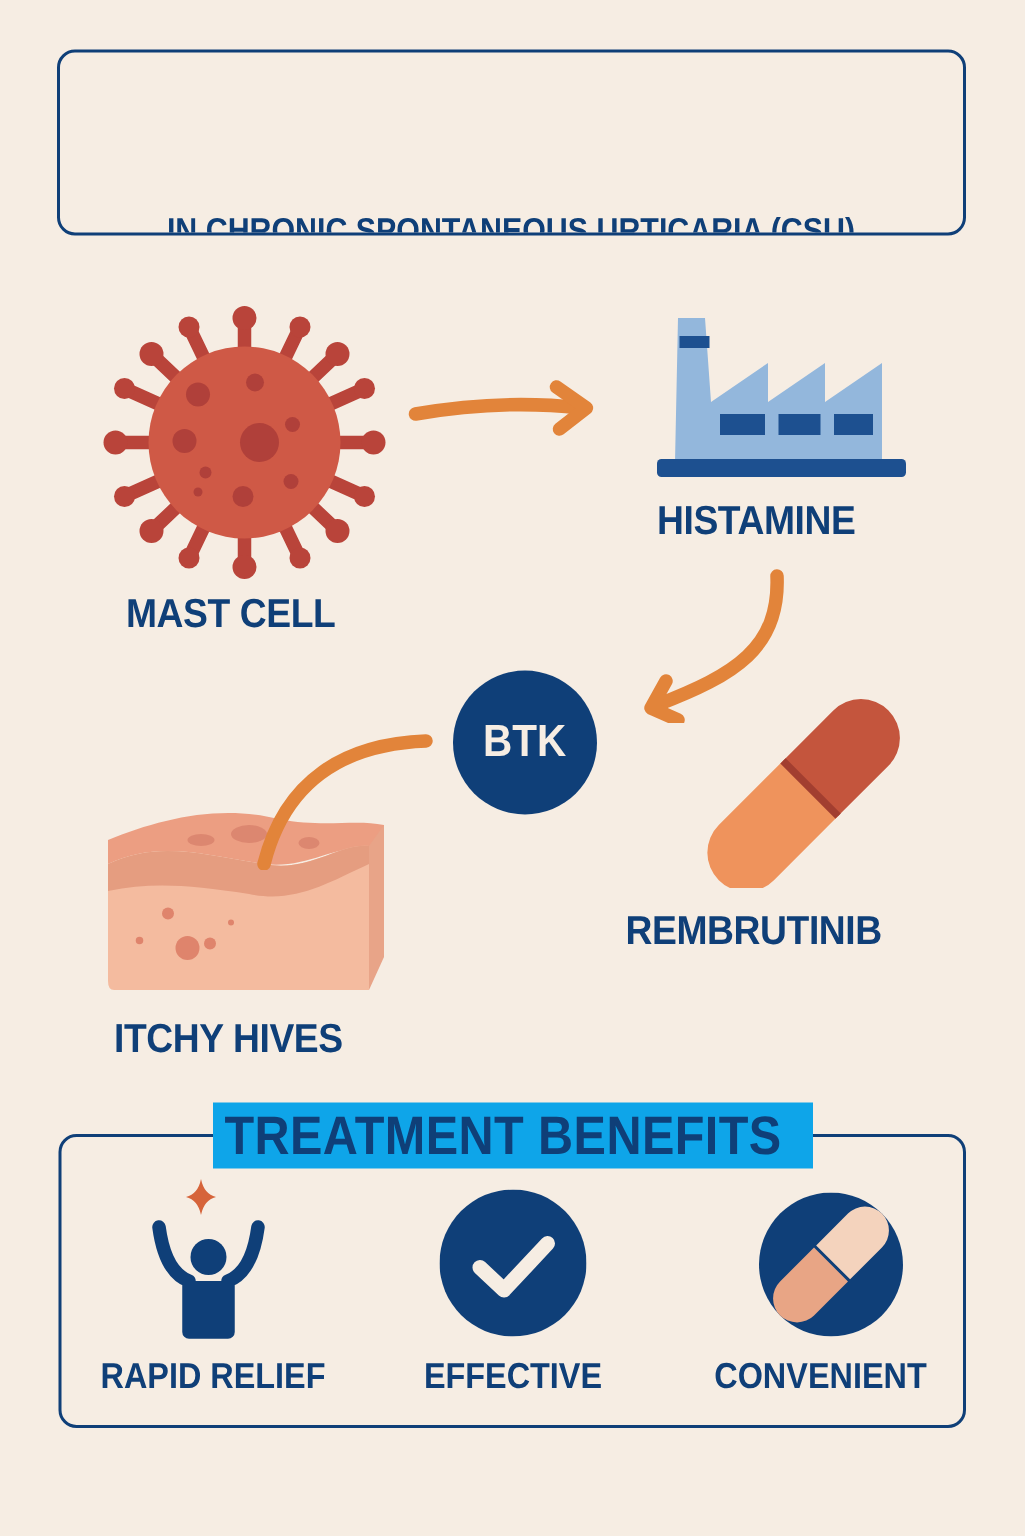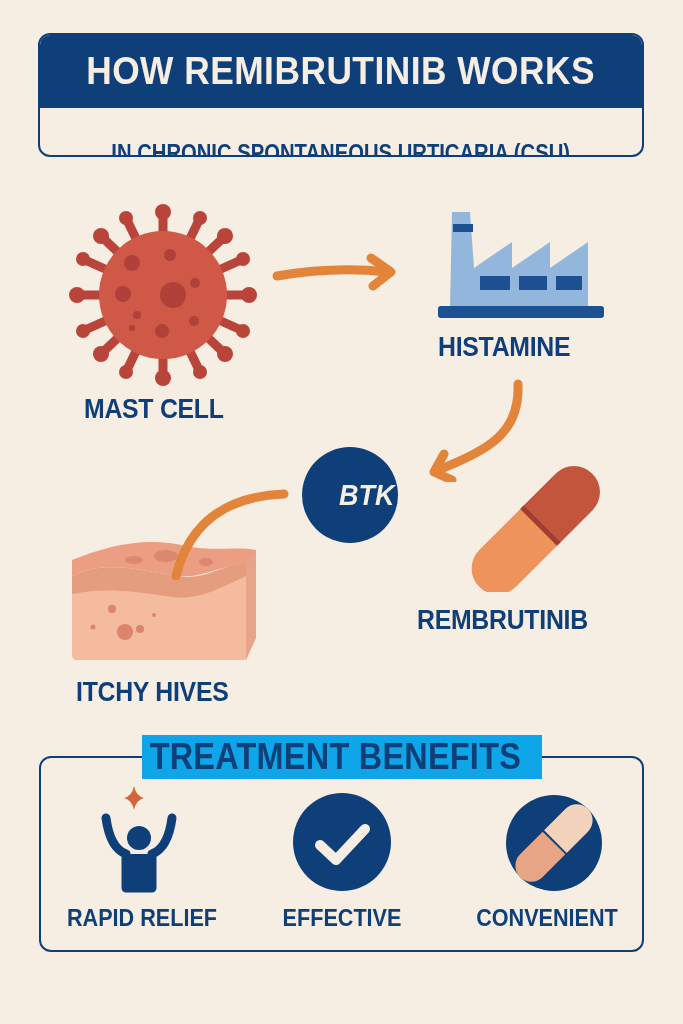--- a/index.html
+++ b/index.html
@@ -51,31 +51,28 @@
       white-space:nowrap; letter-spacing:0.3px;
     }
     .benefit-label {
       position:absolute; font-weight:bold; font-size:24px; color:#0f3f78;
       white-space:nowrap; transform:scaleX(0.9); transform-origin:center;
       text-align:center; width:220px;
     }
     .btk {
       position:absolute; left:302px; top:447px; width:96px; height:96px;
       border-radius:50%; background:#0f3f78;
-      display:flex; align-items:center; justify-content:flex-end;font-style:italic;
+      display:flex; align-items:center; justify-content:center;
     }
     .btk span { color:#f6ede3; font-weight:bold; font-size:30px; transform:scaleX(0.9); }
   </style>
 </head>
 <body>
 
 <div class="title-box">
-  <div class="title-band">
-    <span class="title-text">HOW REMIBRUTINIB WORKS</span>
-  </div>
   <div class="subtitle">
     <span class="subtitle-text">IN CHRONIC SPONTANEOUS URTICARIA (CSU)</span>
   </div>
 </div>
 
 <svg class="abs" style="left:65px;top:200px" width="196" height="190" viewBox="0 0 196 190">
   <g fill="#b9443a" stroke="#b9443a" stroke-linecap="round">
 
     <g stroke-width="9">
       <line x1="98" y1="95" x2="98" y2="14"></line>

